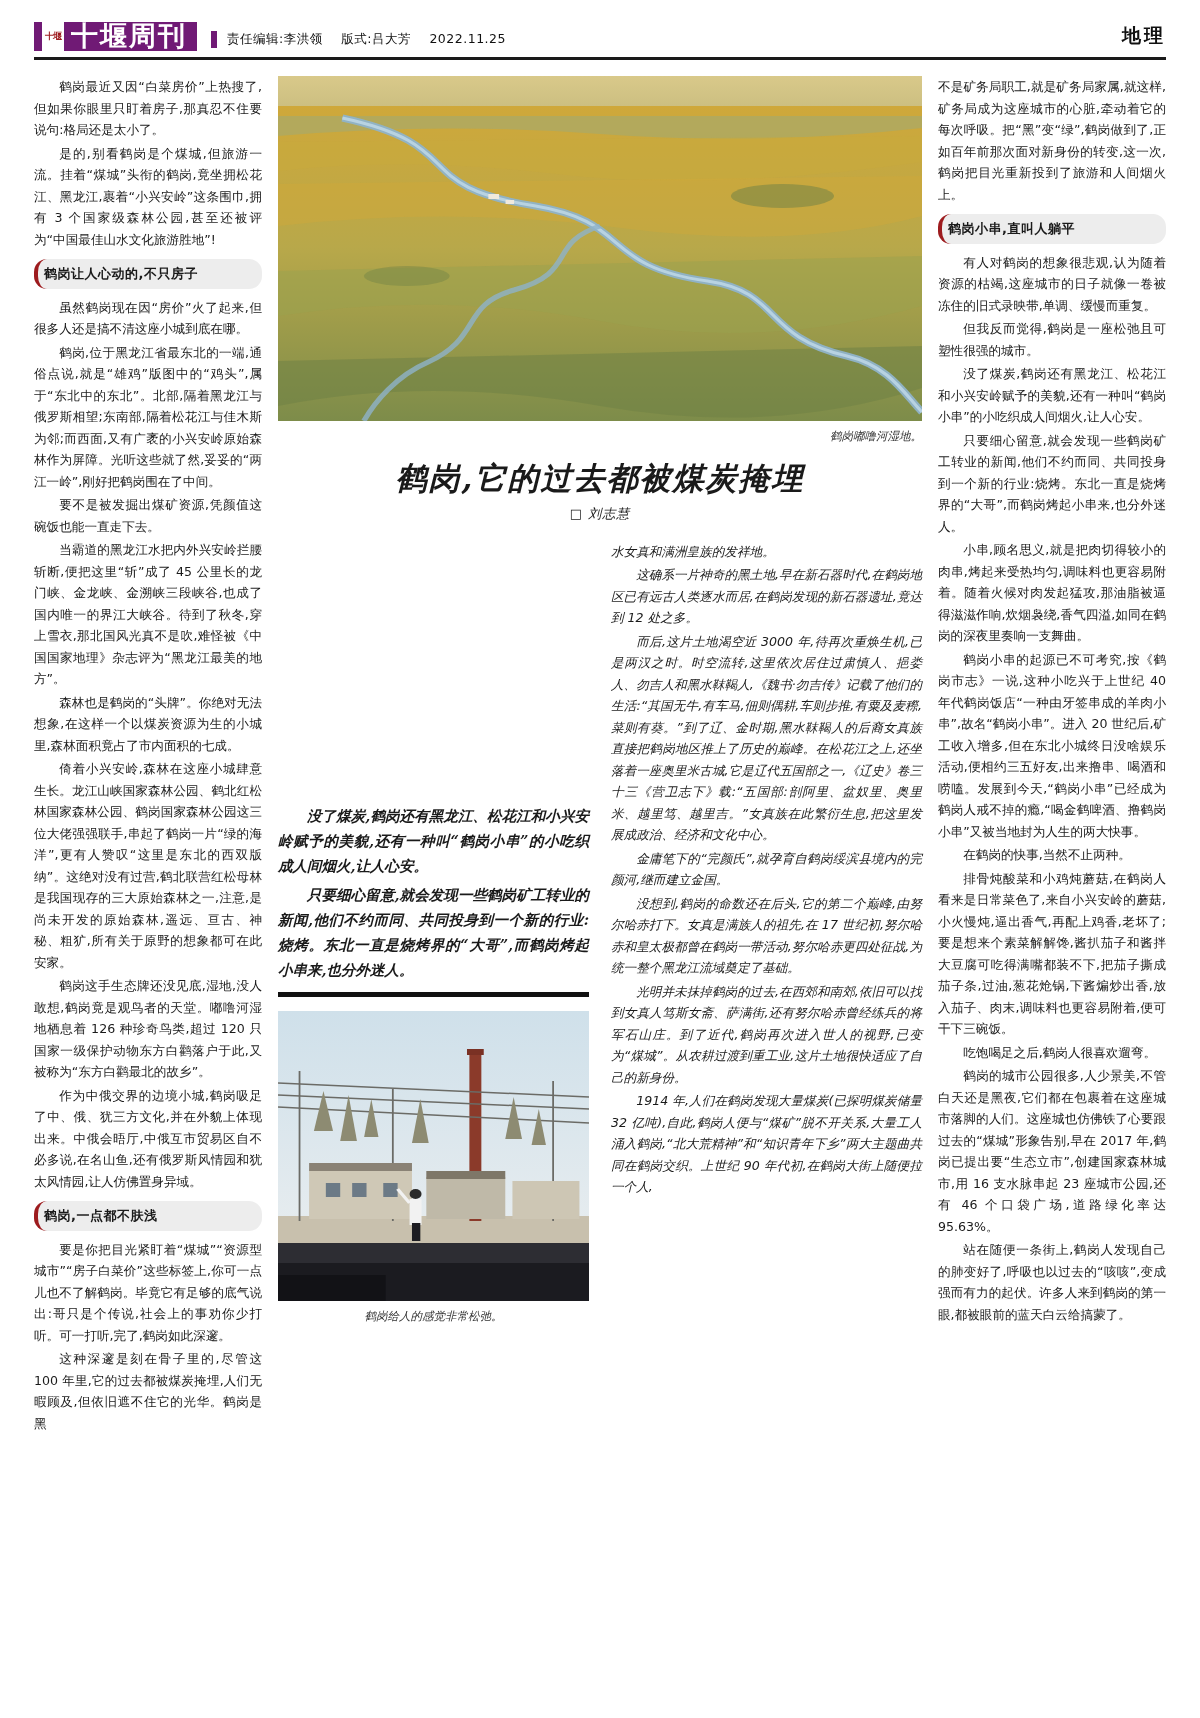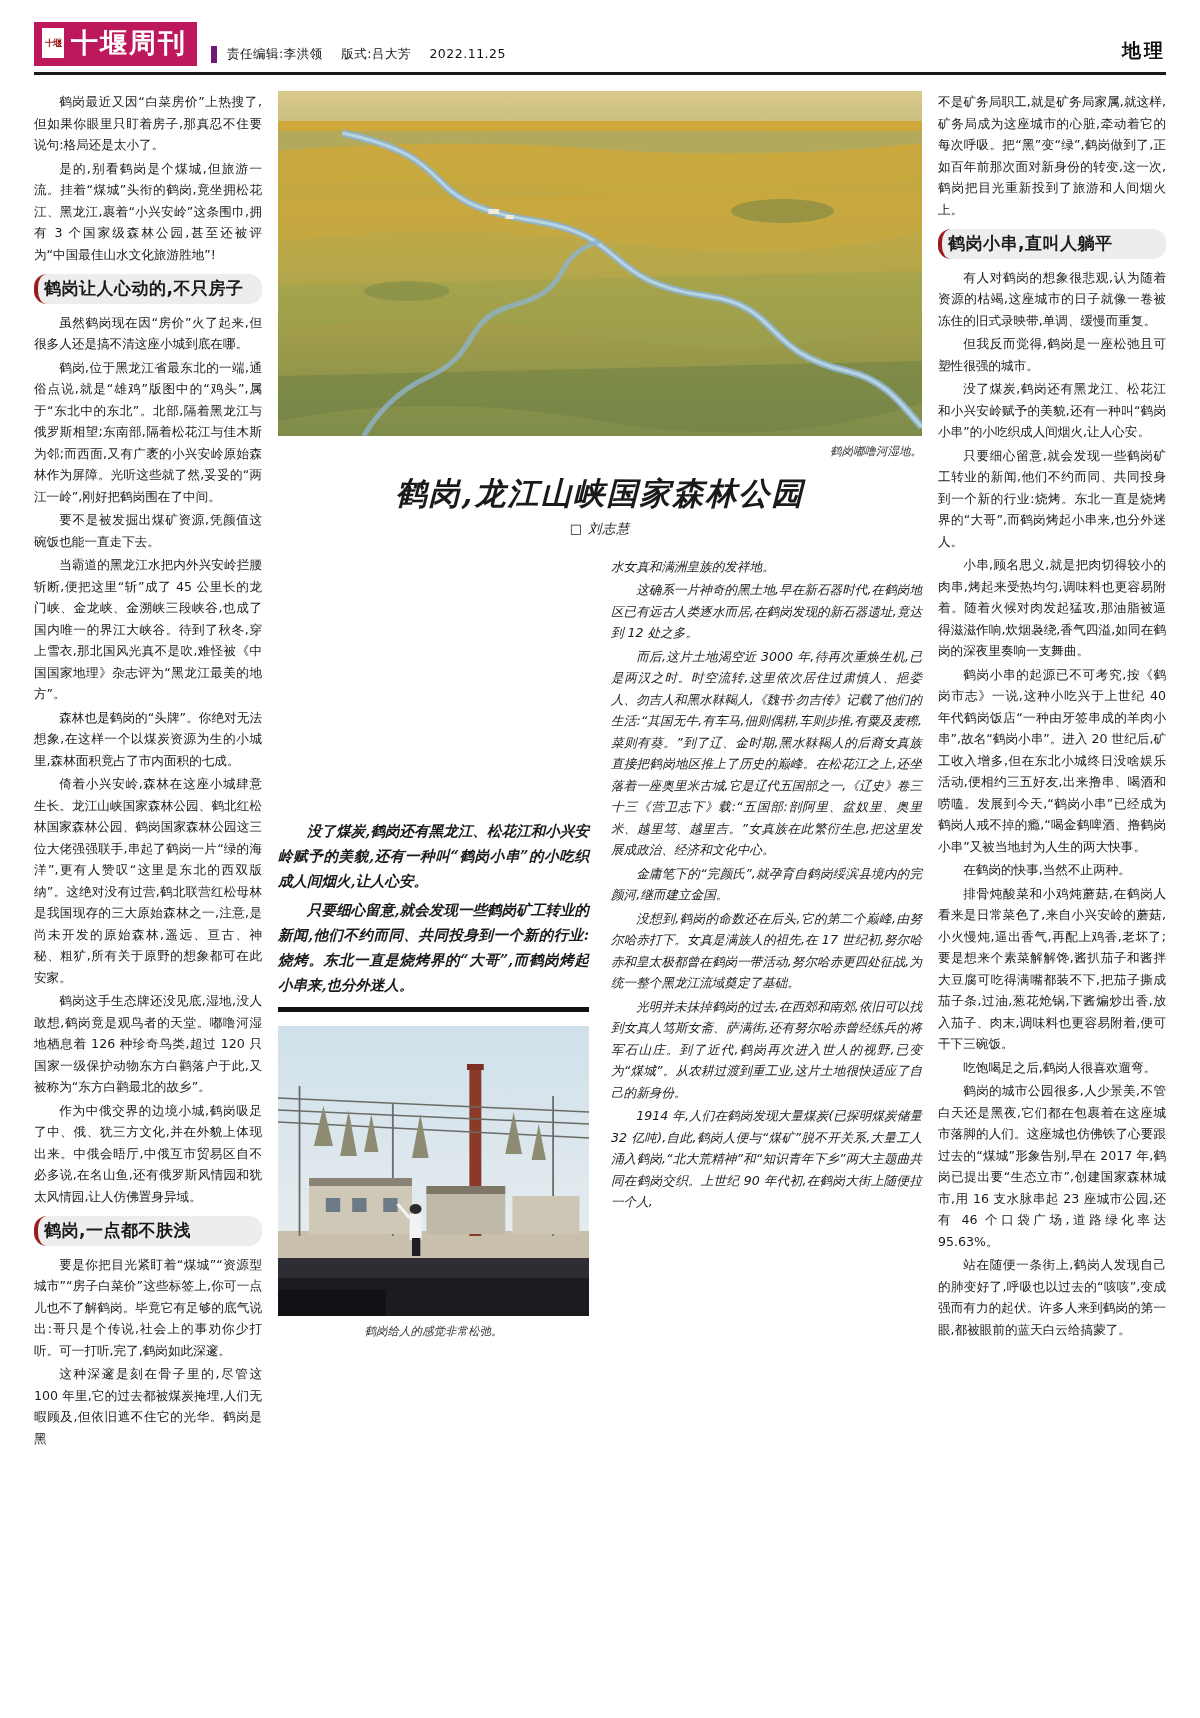--- a/index.html
+++ b/index.html
@@ -11,22 +11,22 @@
   .page{
     position:relative;width:1200px;height:1718px;box-sizing:border-box;
     padding:22px 34px 18px 34px;
   }
   
   .masthead{
     display:flex;align-items:flex-end;border-bottom:3px solid #1a1a1a;
     padding-bottom:6px;
   }
   .logo-box{
-    background:#be185d;color:#fff;display:flex;align-items:center;
-    padding:4px 10px 6px 8px;height:44px;box-sizing:border-box;
+    background:#701a75;color:#fff;display:flex;align-items:center;
+    padding:4px 10px 6px 8px;height:29px;box-sizing:border-box;
   }
   .logo-mark{
     width:22px;height:30px;background:#fff;color:#9d1b1e;
     font-size:9px;line-height:10px;text-align:center;
     display:flex;align-items:center;justify-content:center;
     margin-right:7px;font-weight:bold;letter-spacing:-1px;
   }
   .logo-text{
     font-family:"DejaVu Serif","Liberation Serif",serif;
     font-weight:bold;font-size:27px;letter-spacing:2px;white-space:nowrap;
@@ -47,21 +47,21 @@
     grid-template-columns:228px 1fr 228px;
     column-gap:16px;
     margin-top:16px;
     height:1560px;
   }
   .col{font-size:12.6px;line-height:21.5px;color:#1a1a1a;}
   p{margin:0 0 0 0;text-indent:2em;text-align:justify;}
   .col p{margin-bottom:2px;}
   .sub-head{
     background:#ededed;border-left:4px solid #9d1b1e;
-    font-weight:bold;font-size:17px;padding:4px 6px;
+    font-weight:bold;font-size:13px;padding:4px 6px;
     margin:9px 0 8px 0;letter-spacing:.5px;border-radius:13px;
   }
   
   .center{display:flex;flex-direction:column;font-style:italic;}
   .hero{
     width:100%;height:345px;position:relative;overflow:hidden;
     background:#caa23b;
   }
   .hero svg{display:block;width:100%;height:100%;}
   .cap{
@@ -154,21 +154,21 @@
           <path d="M60,42 C180,70 120,110 240,130 C330,146 300,190 400,205 C470,216 450,260 530,280 C570,290 585,320 600,336" stroke="#bcd6e6" stroke-width="3" fill="none" opacity=".9"></path>
           <path d="M300,150 C250,168 280,196 220,214 C170,229 190,262 140,286 C110,300 90,326 80,345" stroke="#8fb3c9" stroke-width="5" fill="none" opacity=".8"></path>
           <ellipse cx="470" cy="120" rx="48" ry="12" fill="#6c7f46" opacity=".5"></ellipse>
           <ellipse cx="120" cy="200" rx="40" ry="10" fill="#6c7f46" opacity=".4"></ellipse>
           <rect x="196" y="118" width="10" height="5" fill="#efe9dd"></rect>
           <rect x="212" y="124" width="8" height="4" fill="#efe9dd"></rect>
         </svg>
       </div>
       <div class="cap">鹤岗嘟噜河湿地。</div>
 
-      <div class="headline">鹤岗,龙江山峡国家森林公园</div>
+      <div class="headline">鹤岗,它的过去都被煤炭掩埋</div>
       <div class="byline">□ 刘志慧</div>
 
       <div class="center-cols">
 
         <div>
           <div class="pull">
             <p>没了煤炭,鹤岗还有黑龙江、松花江和小兴安岭赋予的美貌,还有一种叫“鹤岗小串”的小吃织成人间烟火,让人心安。</p>
             <p>只要细心留意,就会发现一些鹤岗矿工转业的新闻,他们不约而同、共同投身到一个新的行业:烧烤。东北一直是烧烤界的“大哥”,而鹤岗烤起小串来,也分外迷人。</p>
           </div>
           <div class="pull-rule"></div>

